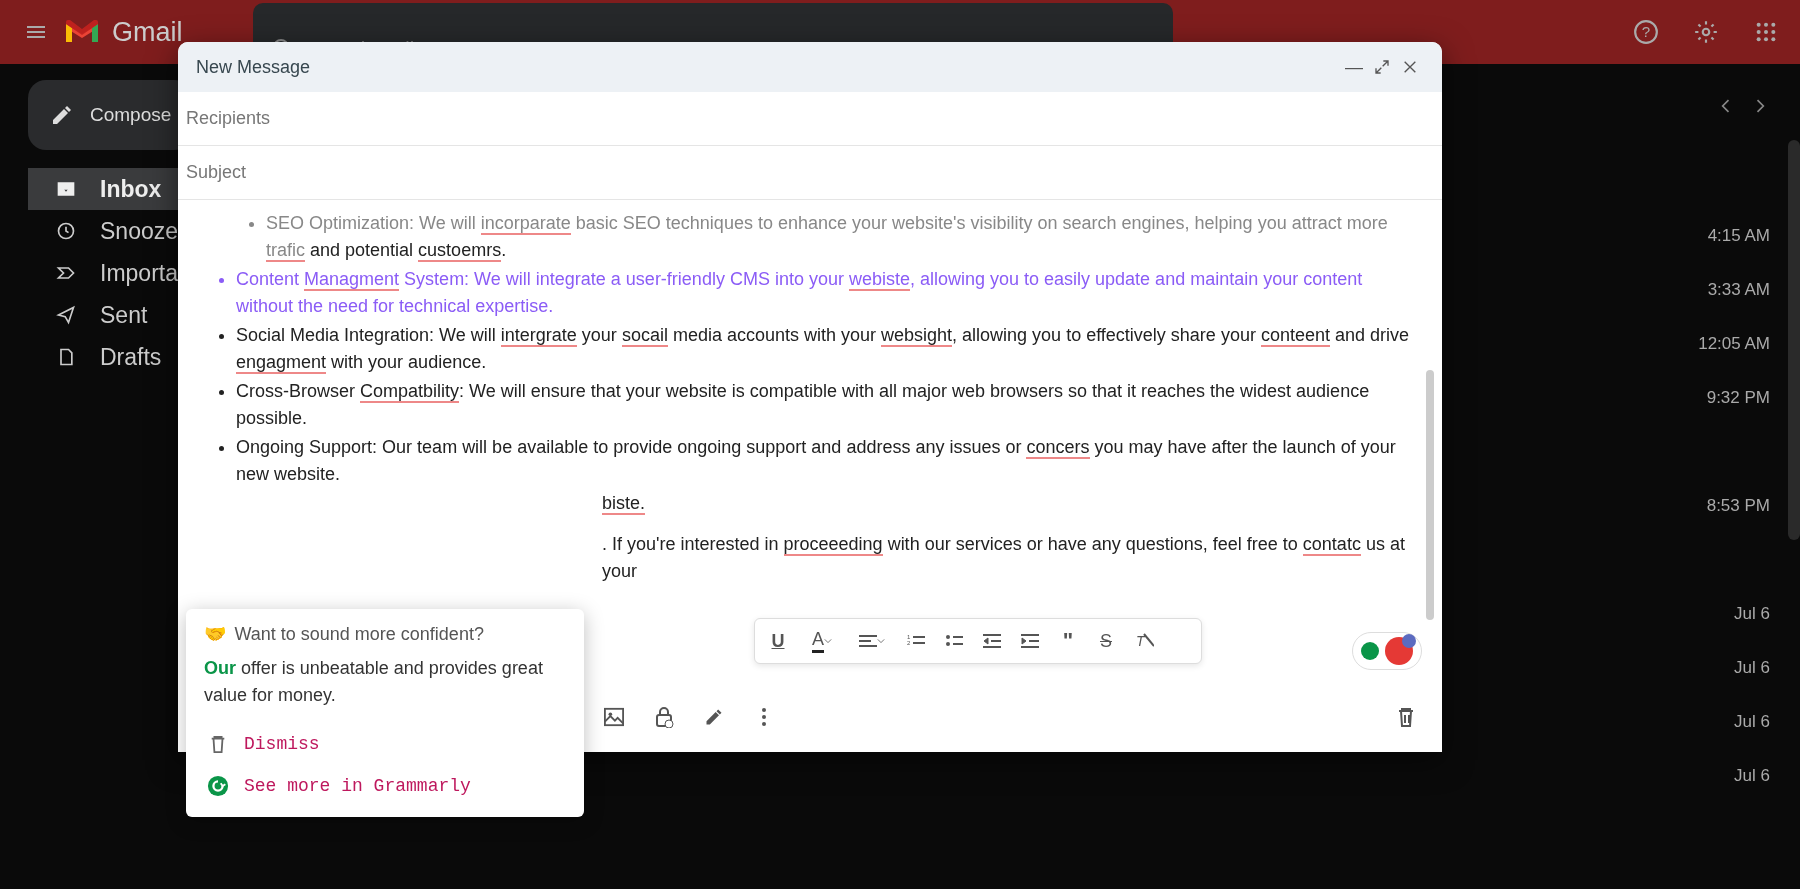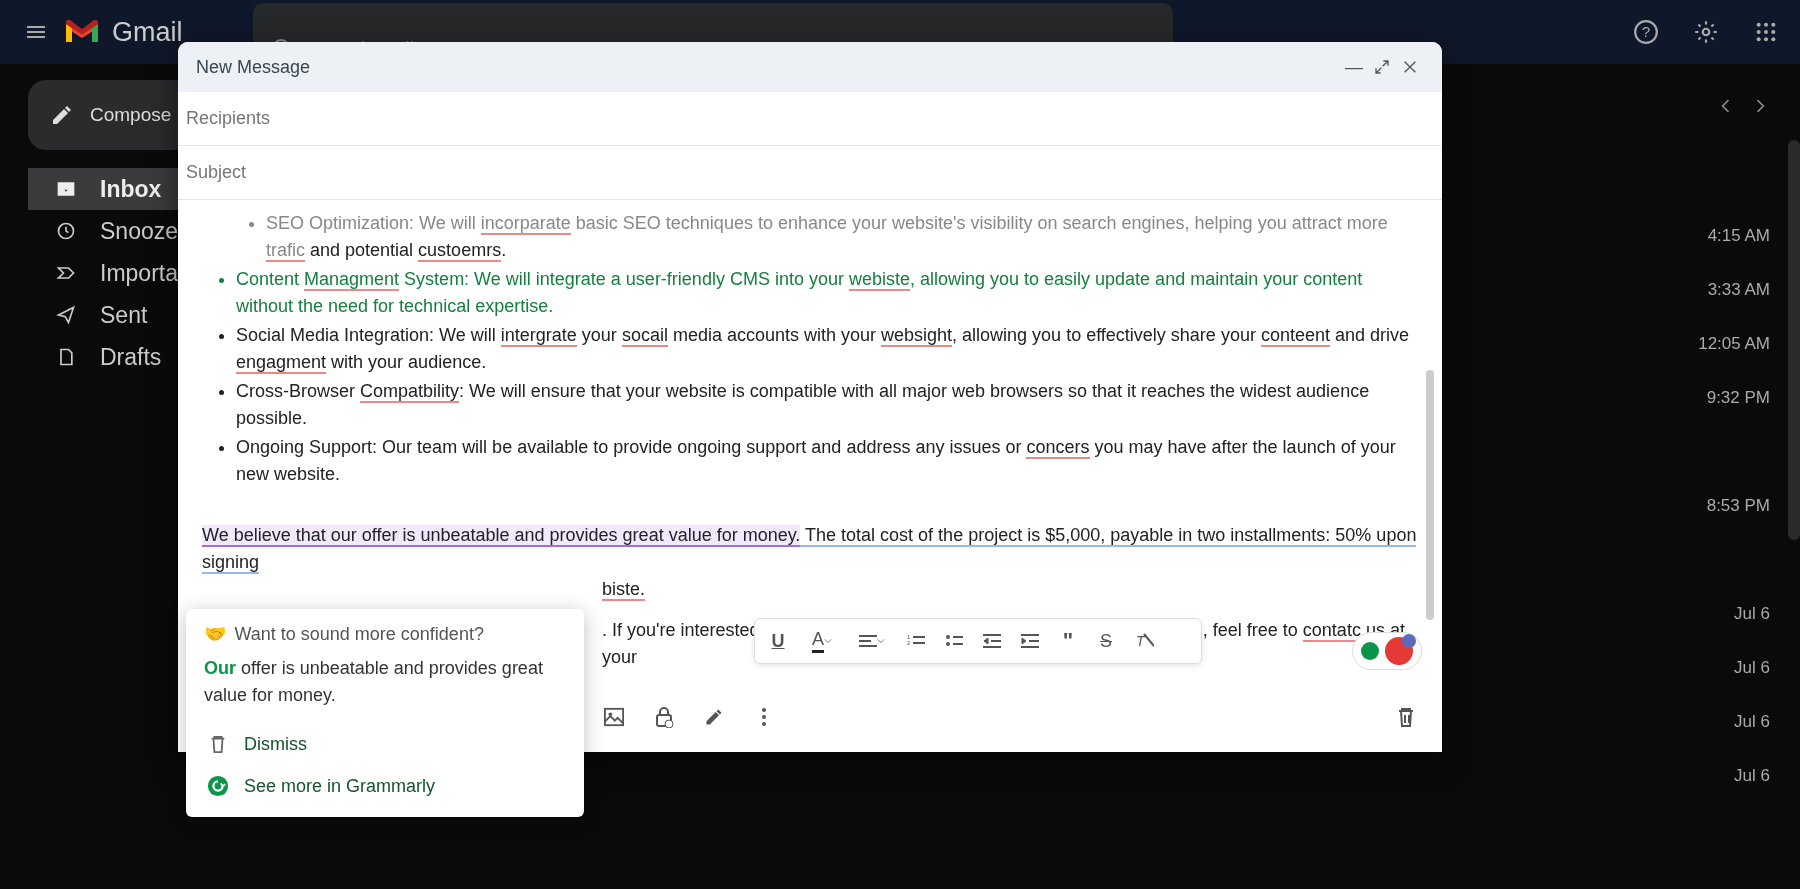--- a/index.html
+++ b/index.html
@@ -1,19 +1,19 @@
 <!DOCTYPE html>
 <html><head>
 <meta charset="utf-8">
 <style>
 * { box-sizing: border-box; margin: 0; padding: 0; }
 body { font-family: Arial, sans-serif; width: 1800px; height: 889px; background: #0a0a0a; position: relative; overflow: hidden; }
 
 
-.gmail-header { height: 64px; display: flex; align-items: center; padding: 0 12px; background: #0f172a; }
+.gmail-header { height: 64px; display: flex; align-items: center; padding: 0 12px; background: #7f1d1d; }
 .menu-btn { width: 48px; height: 48px; display: flex; align-items: center; justify-content: center; color: #aaa; cursor: pointer; border-radius: 50%; }
 .logo-area { display: flex; align-items: center; margin-left: 4px; }
 .gmail-logo { width: 40px; height: 40px; display: flex; align-items: center; }
 .gmail-text { color: #ccc; font-size: 27px; margin-left: 8px; font-weight: 400; }
 .search-bar { flex: 0 0 920px; height: 58px; background: #26282a; border-radius: 10px; display: flex; align-items: flex-end; padding: 0 18px; margin-left: 70px; }
 .search-bar .sicon { color: #888; margin-right: 14px; }
 .search-bar input { flex: 1; background: transparent; border: none; color: #ccc; font-size: 20px; outline: none; }
 .search-bar .tune { color: #aaa; }
 .header-right { margin-left: auto; display: flex; align-items: center; gap: 16px; }
 .header-icon { width: 44px; height: 44px; display: flex; align-items: center; justify-content: center; color: #aaa; cursor: pointer; }
@@ -51,21 +51,21 @@
 .partial { color: #888; margin-left: 30px; }
 
 .body-scroll { position: absolute; right: 8px; top: 170px; width: 8px; height: 250px; background: #ccc; border-radius: 4px; }
 
 
 .gpopup { position: absolute; left: 186px; bottom: 72px; width: 398px; background: #fff; box-shadow: 0 4px 20px rgba(0,0,0,.25); border-radius: 6px; padding: 14px 18px 10px; font-size: 18px; color: #333; }
 .gpopup .gq { display: flex; align-items: center; margin-bottom: 10px; color: #555; }
 .gpopup .gq .emoji { margin-right: 8px; }
 .gpopup .gsugg { margin-bottom: 14px; line-height: 1.5; }
 .gpopup .gsugg .ourw { color: #0a9548; font-weight: bold; }
-.gpopup .gaction { display: flex; align-items: center; height: 42px; color: #14532d; cursor: pointer; }
+.gpopup .gaction { display: flex; align-items: center; height: 42px; color: #be185d; cursor: pointer; font-family: Liberation Mono, monospace; }
 .gpopup .gaction + .gaction { border-top: 0; }
 .gpopup .gicon { width: 28px; margin-right: 12px; display: flex; align-items: center; justify-content: center; color: #666; }
 .gpopup .gicon.green { color: #0a9548; }
 
 
 .fmt-toolbar { position: absolute; left: 576px; bottom: 88px; height: 46px; width: 448px; background: #fff; border: 1px solid #ddd; border-radius: 6px; display: flex; align-items: center; padding: 0 6px; gap: 4px; box-shadow: 0 2px 6px rgba(0,0,0,.1); }
 .ftbtn { width: 34px; height: 34px; display: flex; align-items: center; justify-content: center; color: #555; cursor: pointer; border-radius: 4px; font-size: 18px; }
 .ftbtn.wide { width: 46px; }
 .ftbtn svg line, .ftbtn svg path, .ftbtn svg polyline { stroke: #555; }
 
@@ -255,26 +255,25 @@
   <div class="dlg-field">
     <span>Recipients</span>
   </div>
   <div class="dlg-field">
     <span>Subject</span>
   </div>
 
   <div class="dlg-body">
     <ul>
       <li class="partial" style="color:#888"><span>SEO Optimization: We will </span><span class="spell">incorparate</span><span> basic SEO techniques to enhance your website's visibility on search engines, helping you attract more </span><span class="spell">trafic</span><span style="color:#222"><span> and potential </span><span class="spell">custoemrs</span><span>.</span></span></li>
-      <li style="color:#15803d"><span>Content </span><span class="spell">Managment</span><span> System: We will integrate a user-friendly CMS into your </span><span class="spell">webiste</span><span>, allowing you to easily update and maintain your content without the need for technical expertise.</span></li>
+      <li style="color:#8b5cf6"><span>Content </span><span class="spell">Managment</span><span> System: We will integrate a user-friendly CMS into your </span><span class="spell">webiste</span><span>, allowing you to easily update and maintain your content without the need for technical expertise.</span></li>
       <li style="color:#222"><span>Social Media Integration: We will </span><span class="spell">intergrate</span><span> your </span><span class="spell">socail</span><span> media accounts with your </span><span class="spell">websight</span><span>, allowing you to effectively share your </span><span class="spell">conteent</span><span> and drive </span><span class="spell">engagment</span><span> with your audience.</span></li>
       <li style="color:#222"><span>Cross-Browser </span><span class="spell">Compatbility</span><span>: We will ensure that your website is compatible with all major web browsers so that it reaches the widest audience possible.</span></li>
       <li style="color:#222"><span>Ongoing Support: Our team will be available to provide ongoing support and address any issues or </span><span class="spell">concers</span><span> you may have after the launch of your new website.</span></li>
     </ul>
-    <p style="margin-top:34px"><span class="suggest-hl">We believe that our offer is unbeatable and provides great value for money.</span><span class="gram-hl"> The total cost of the project is $5,000, payable in two installments: 50% upon signing</span></p>
     <p style="margin-left:400px"><span class="spell">biste.</span></p>
     <p style="margin-top:14px; margin-left:400px"><span>. If you're interested in </span><span class="spell">proceeeding</span><span> with our services or have any questions, feel free to </span><span class="spell">contatc</span><span> us at your</span></p>
 
     <div class="body-scroll"></div>
   </div>
 
   <div class="fmt-toolbar">
     <div class="ftbtn" style="text-decoration:underline;font-weight:bold">U</div>
     <div class="ftbtn wide">
         <span style="border-bottom:3px solid #222">A</span> 

